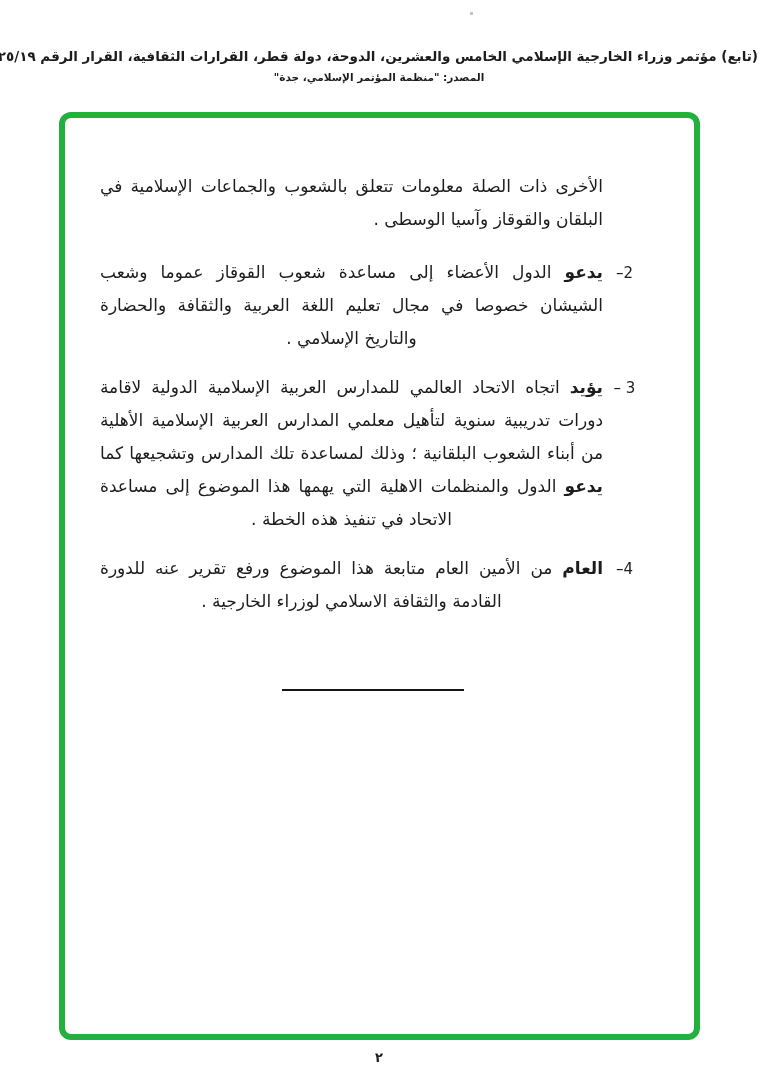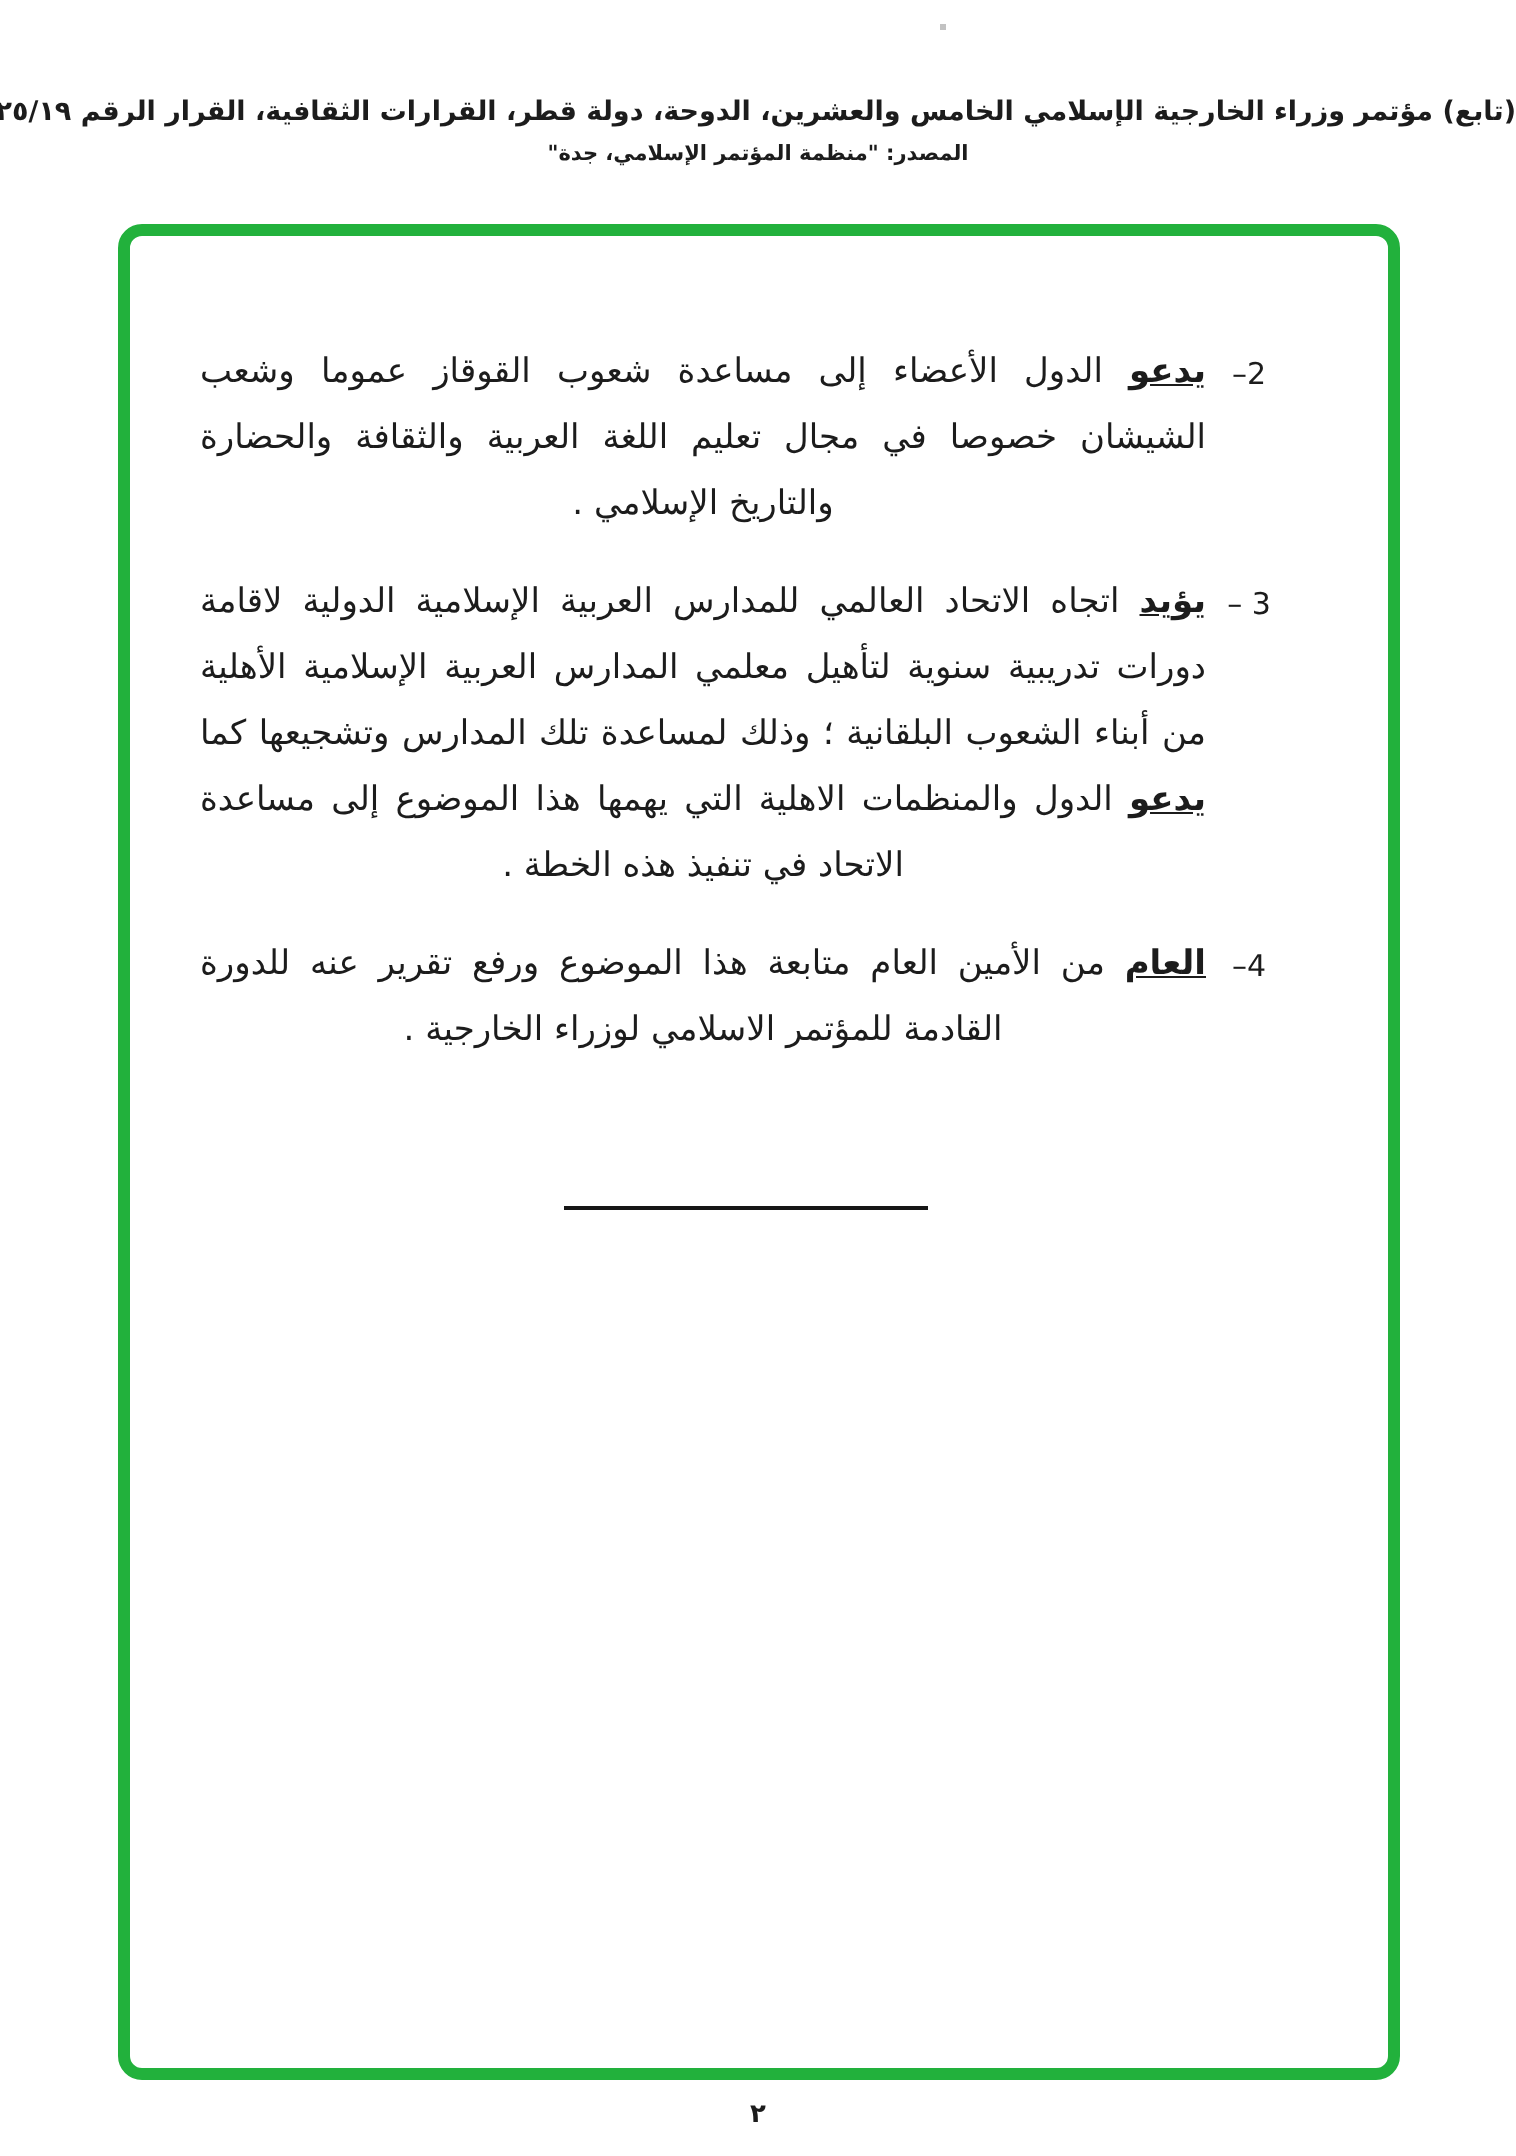--- a/index.html
+++ b/index.html
@@ -62,21 +62,21 @@
     direction: ltr;
     text-align: center;
     font-size: 15px;
     padding-top: 1px;
   }
   .item-text {
     flex: 1 1 auto;
     text-align: justify;
     text-align-last: center;
   }
-  .item-text .b { font-weight: 700; text-decoration: underline; }
+  .item-text .b { font-weight: 700; }
   .divider {
     width: 182px;
     height: 2px;
     background: #161616;
     margin: 71px auto 0 auto;
   }
   .page-number {
     position: absolute;
     top: 1050px;
     left: 0;
@@ -97,32 +97,33 @@
 </head>
 <body style="--green: #22b13c; --ink: #1c1c1c;">
 
 <div class="header">
   <div class="header-title">(تابع) مؤتمر وزراء الخارجية الإسلامي الخامس والعشرين، الدوحة، دولة قطر، القرارات الثقافية، القرار الرقم ٢٥/١٩-ث</div>
   <div class="header-source">المصدر:  "منظمة المؤتمر الإسلامي، جدة"</div>
 </div>
 
 <div class="green-box">
   <div class="content">
+    <p class="para">الأخرى ذات الصلة معلومات تتعلق بالشعوب والجماعات الإسلامية في البلقان والقوقاز وآسيا الوسطى .</p>
     <div class="items">
         <div class="item">
           <div class="marker">–2</div>
           <div class="item-text"><span class="b">يدعو</span><span> الدول الأعضاء إلى مساعدة شعوب القوقاز عموما وشعب الشيشان خصوصا في مجال تعليم اللغة العربية والثقافة والحضارة والتاريخ الإسلامي .</span></div>
         </div>
         <div class="item">
           <div class="marker">– 3</div>
           <div class="item-text"><span class="b">يؤيد</span><span> اتجاه الاتحاد العالمي للمدارس العربية الإسلامية الدولية لاقامة دورات تدريبية سنوية لتأهيل معلمي المدارس العربية الإسلامية الأهلية من أبناء الشعوب البلقانية ؛ وذلك لمساعدة تلك المدارس وتشجيعها كما </span><span class="b">يدعو</span><span> الدول والمنظمات الاهلية التي يهمها هذا الموضوع إلى مساعدة الاتحاد في تنفيذ هذه الخطة .</span></div>
         </div>
         <div class="item">
           <div class="marker">–4</div>
-          <div class="item-text"><span class="b">العام</span><span> من الأمين العام متابعة هذا الموضوع ورفع تقرير عنه للدورة القادمة للمؤتمر الاسلامي لوزراء الخارجية .</span></div>
+          <div class="item-text"><span class="b">العام</span><span> من الأمين العام متابعة هذا الموضوع ورفع تقرير عنه للدورة القادمة والثقافة الاسلامي لوزراء الخارجية .</span></div>
         </div>
       </div>
     <div class="divider"></div>
   </div>
 </div>
 
 <div class="speck"></div>
 <div class="page-number">٢</div>
 
 </body></html>

